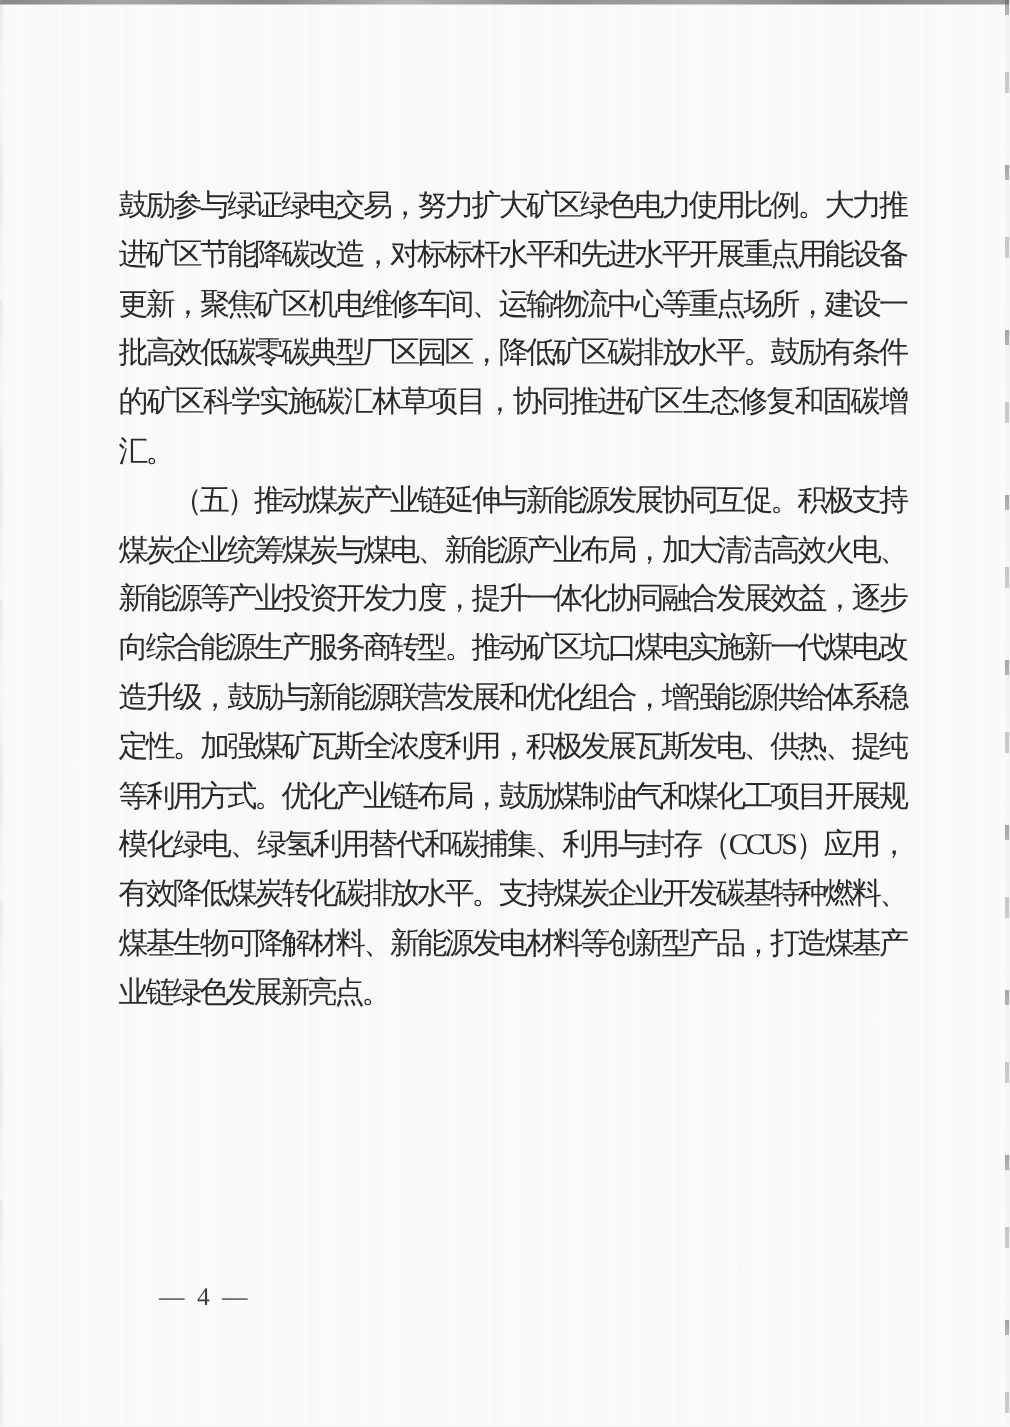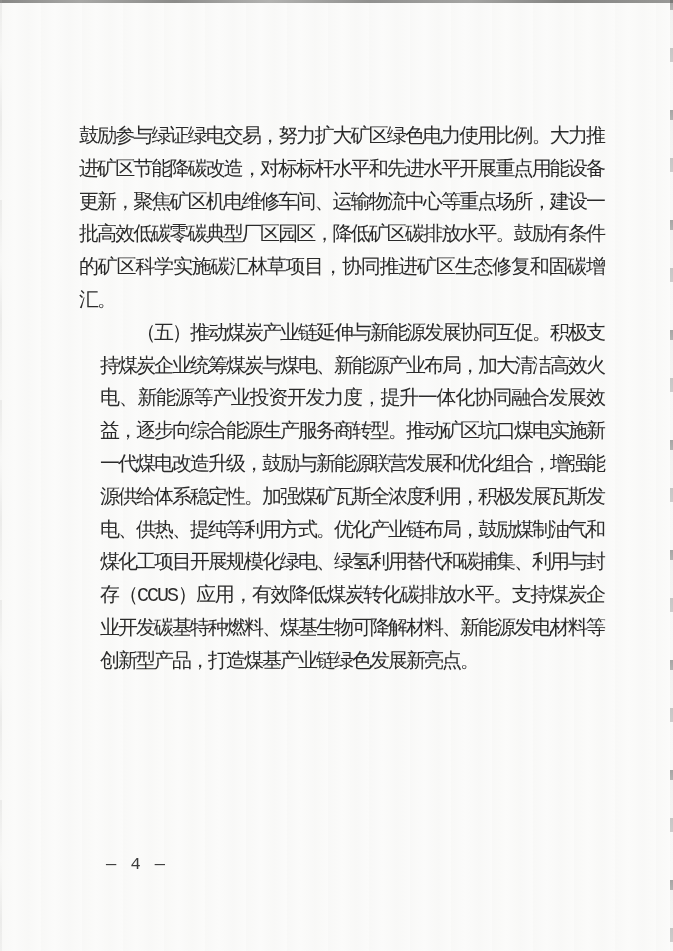--- a/index.html
+++ b/index.html
@@ -14,21 +14,21 @@
   .page {
     position: relative;
     width: 673px;
     height: 951px;
     background:
       repeating-linear-gradient(90deg,
         rgba(210,210,205,0.07) 0px, rgba(255,255,255,0) 14px,
         rgba(205,205,200,0.06) 28px, rgba(255,255,255,0) 41px),
       #fbfbfa;
     overflow: hidden;
-    font-family: Liberation Mono, monospace;
+    font-family: Liberation Serif, serif;
   }
   .scan-top-edge {
     position: absolute;
     top: 0; left: 0;
     width: 100%;
     height: 3px;
     background: linear-gradient(90deg,
       #7a7a78 0%, #9e9e9c 12%, #7f7f7d 26%, #ababa9 40%,
       #858583 55%, #9b9b99 70%, #767674 84%, #8e8e8c 100%);
     opacity: 0.9;
@@ -64,21 +64,20 @@
     color: #2a2a2a;
     text-align: justify;
     text-justify: inter-character;
   }
   .text-block p {
     margin: 0;
     padding: 0;
   }
   .text-block p.indent {
     text-indent: 36px;
-    margin-left: 21px;
   }
   .page-number {
     position: absolute;
     left: 106px;
     top: 855px;
     font-size: 17px;
     letter-spacing: 2px;
     color: #3b3b3b;
   }
 </style>

